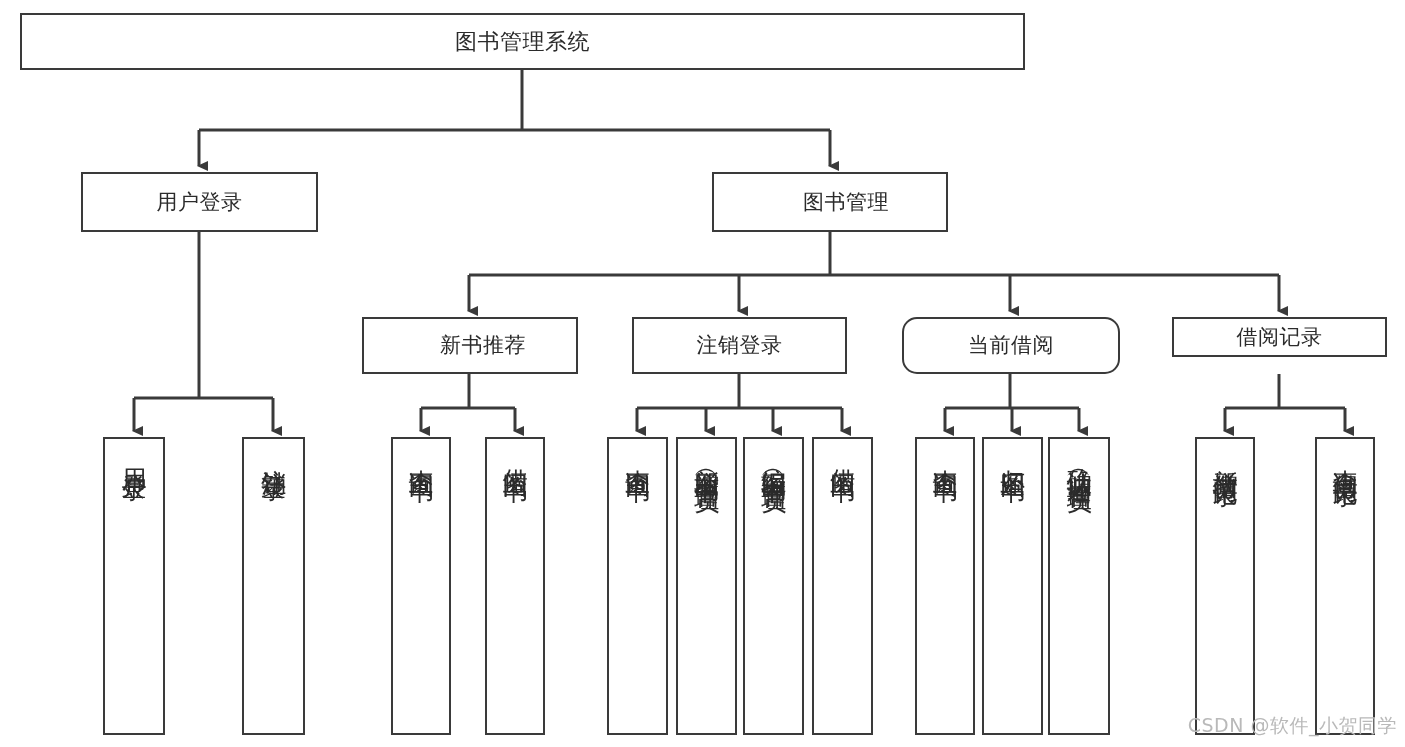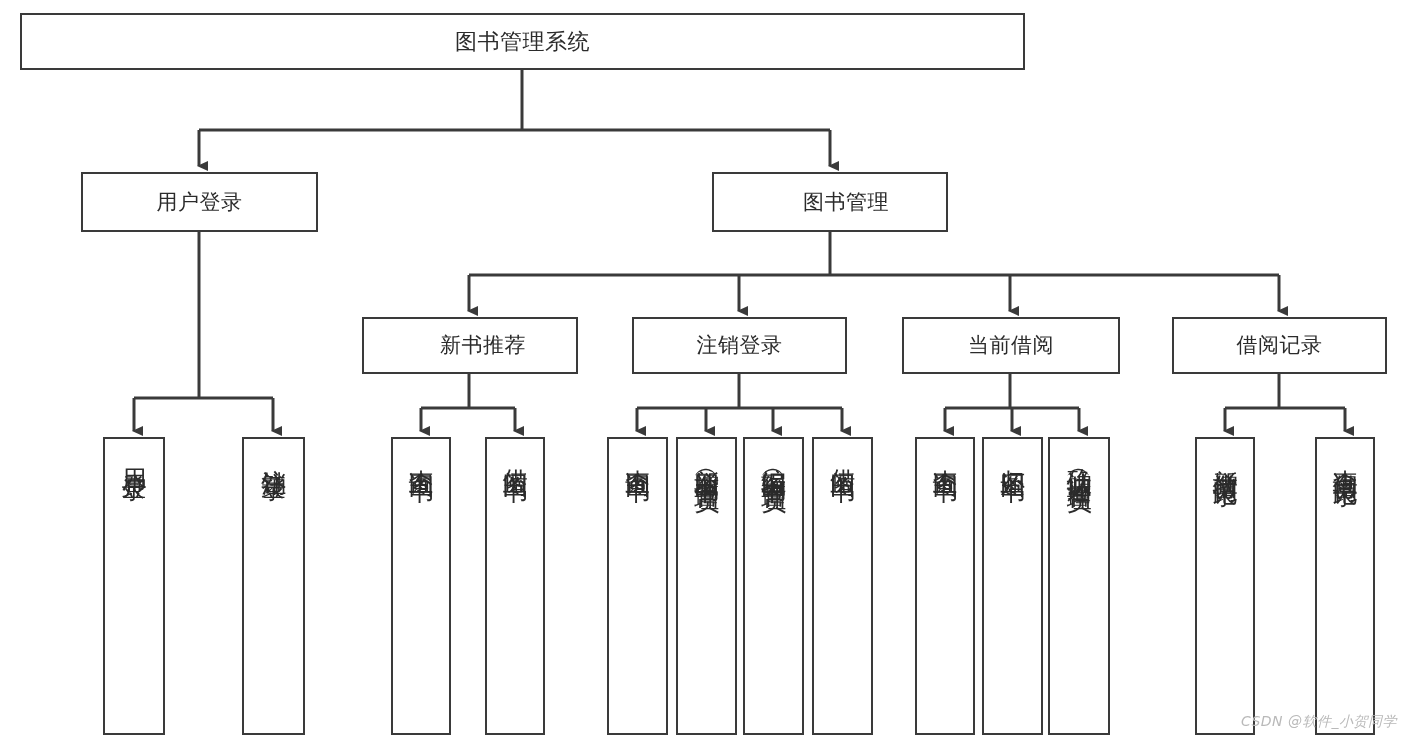--- a/index.html
+++ b/index.html
@@ -59,26 +59,25 @@
     writing-mode: vertical-rl;
     text-orientation: upright;
     font-size: 25px;
     line-height: 1.02;
     letter-spacing: 3px;
     white-space: nowrap;
   }
   .watermark {
     position: absolute;
     right: 8px;
-    bottom: 16px;
-    font-size: 14px;
+    bottom: 8px;
+    font-size: 19px;
     color: #b9b9b9;
     white-space: nowrap;
     letter-spacing: 0.5px;
-    font-style: italic;
   }
 </style>
 </head>
 <body>
 
 <div id="canvas">
 
   <svg class="edges" viewBox="0 0 1405 747">
     <defs>
       <marker id="arrow" markerWidth="12" markerHeight="12" refX="5" refY="9" orient="auto" markerUnits="userSpaceOnUse">
@@ -139,24 +138,24 @@
   <div class="node horiz" style="left:712px; top:172px; width:236px; height:60px;padding-left:32px;">
     <span class="label">图书管理</span>
   </div>
 
   <div class="node horiz" style="left:362px; top:317px; width:216px; height:57px;padding-left:26px;">
     <span class="label">新书推荐</span>
   </div>
   <div class="node horiz" style="left:632px; top:317px; width:215px; height:57px;">
     <span class="label">注销登录</span>
   </div>
-  <div class="node horiz" style="left:902px; top:317px; width:218px; height:57px;">
+  <div class="node horiz" style="left:902px; top:317px; width:218px; height:57px;border-radius:15px;">
     <span class="label">当前借阅</span>
   </div>
-  <div class="node horiz" style="left:1172px; top:317px; width:215px; height:57px;justify-content:center;">
+  <div class="node horiz" style="left:1172px; top:317px; width:215px; height:40px;justify-content:center;">
     <span class="label">借阅记录</span>
   </div>
 
   <div class="node vert" style="left:103px; top:437px; width:62px; height:298px;">
     <span class="label">用户登录</span>
   </div>
   <div class="node vert" style="left:242px; top:437px; width:63px; height:298px;">
     <span class="label">注销登录</span>
   </div>
   <div class="node vert" style="left:391px; top:437px; width:60px; height:298px;">

